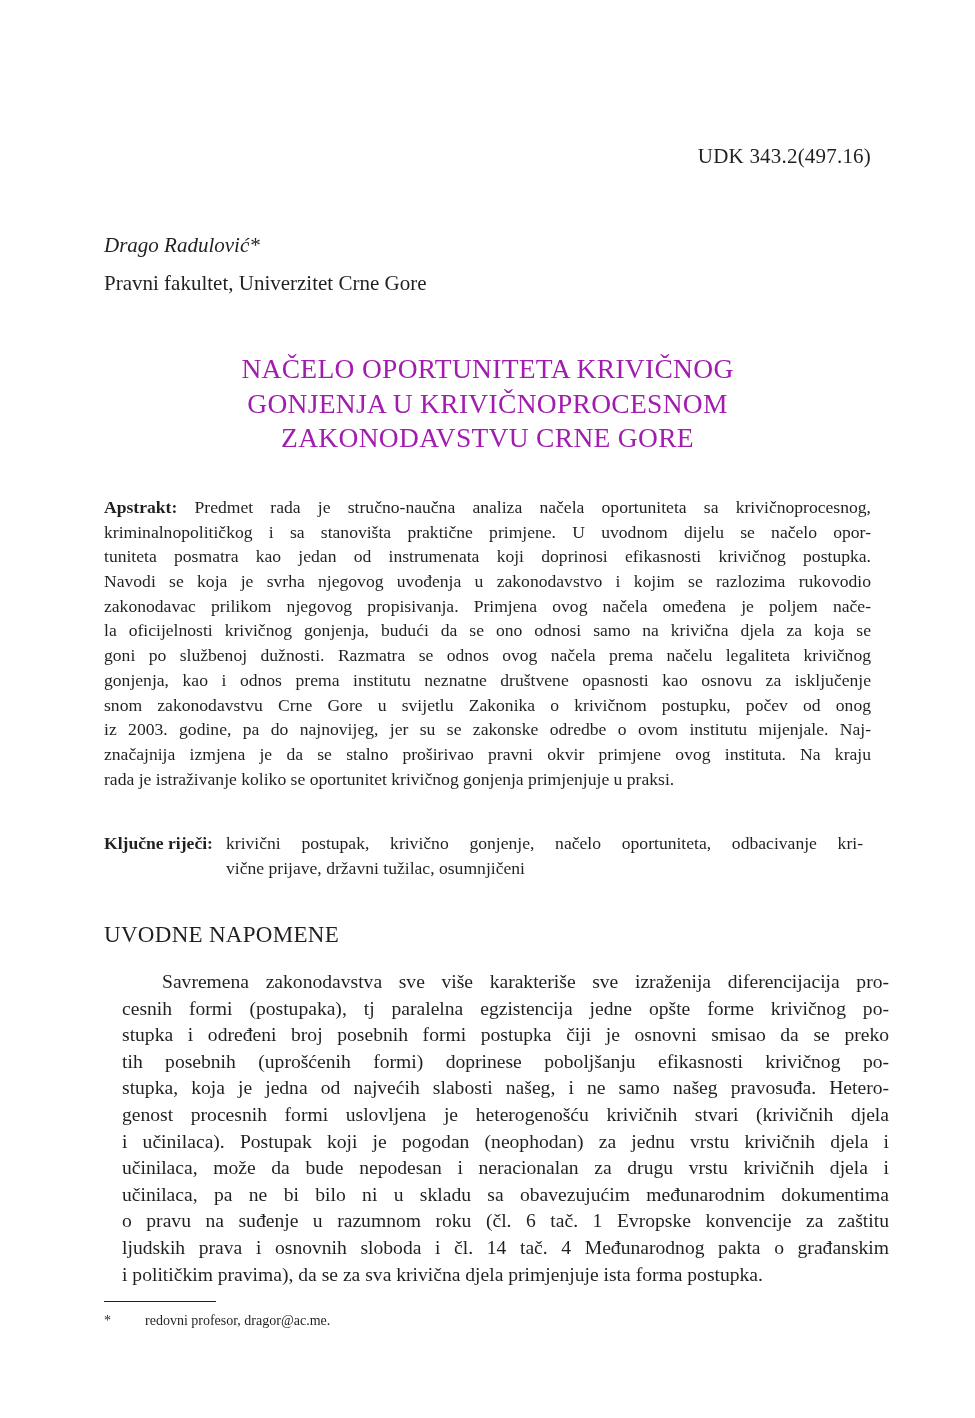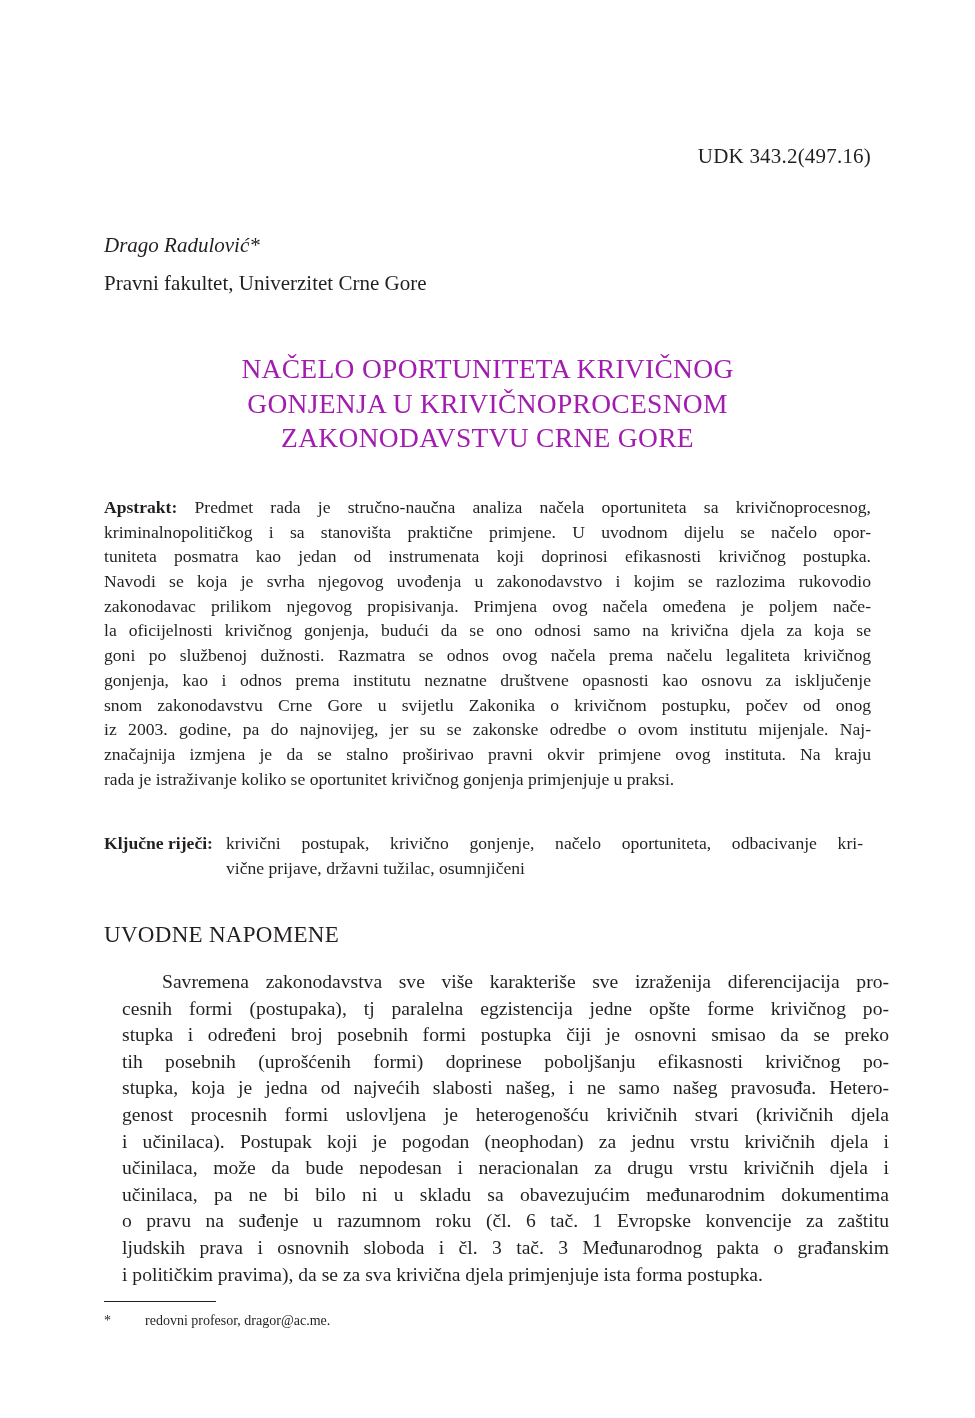--- a/index.html
+++ b/index.html
@@ -77,21 +77,21 @@
     <span class="jl indent">Savremena zakonodavstva sve više karakteriše sve izraženija diferencijacija pro-</span>
     <span class="jl">cesnih formi (postupaka), tj paralelna egzistencija jedne opšte forme krivičnog po-</span>
     <span class="jl">stupka i određeni broj posebnih formi postupka čiji je osnovni smisao da se preko</span>
     <span class="jl">tih posebnih (uprošćenih formi) doprinese poboljšanju efikasnosti krivičnog po-</span>
     <span class="jl">stupka, koja je jedna od najvećih slabosti našeg, i ne samo našeg pravosuđa. Hetero-</span>
     <span class="jl">genost procesnih formi uslovljena je heterogenošću krivičnih stvari (krivičnih djela</span>
     <span class="jl">i učinilaca). Postupak koji je pogodan (neophodan) za jednu vrstu krivičnih djela i</span>
     <span class="jl">učinilaca, može da bude nepodesan i neracionalan za drugu vrstu krivičnih djela i</span>
     <span class="jl">učinilaca, pa ne bi bilo ni u skladu sa obavezujućim međunarodnim dokumentima</span>
     <span class="jl">o pravu na suđenje u razumnom roku (čl. 6 tač. 1 Evropske konvencije za zaštitu</span>
-    <span class="jl">ljudskih prava i osnovnih sloboda i čl. 3 tač. 3 Međunarodnog pakta o građanskim</span>
+    <span class="jl">ljudskih prava i osnovnih sloboda i čl. 14 tač. 4 Međunarodnog pakta o građanskim</span>
     <span class="jl last">i političkim pravima), da se za sva krivična djela primjenjuje ista forma postupka.</span>
   </div>
 
   <div class="fn-rule"></div>
   <div class="footnote">
     <span class="fn-mark">*</span><span>redovni profesor, dragor@ac.me.</span>
   </div>
 
 </div>
 

